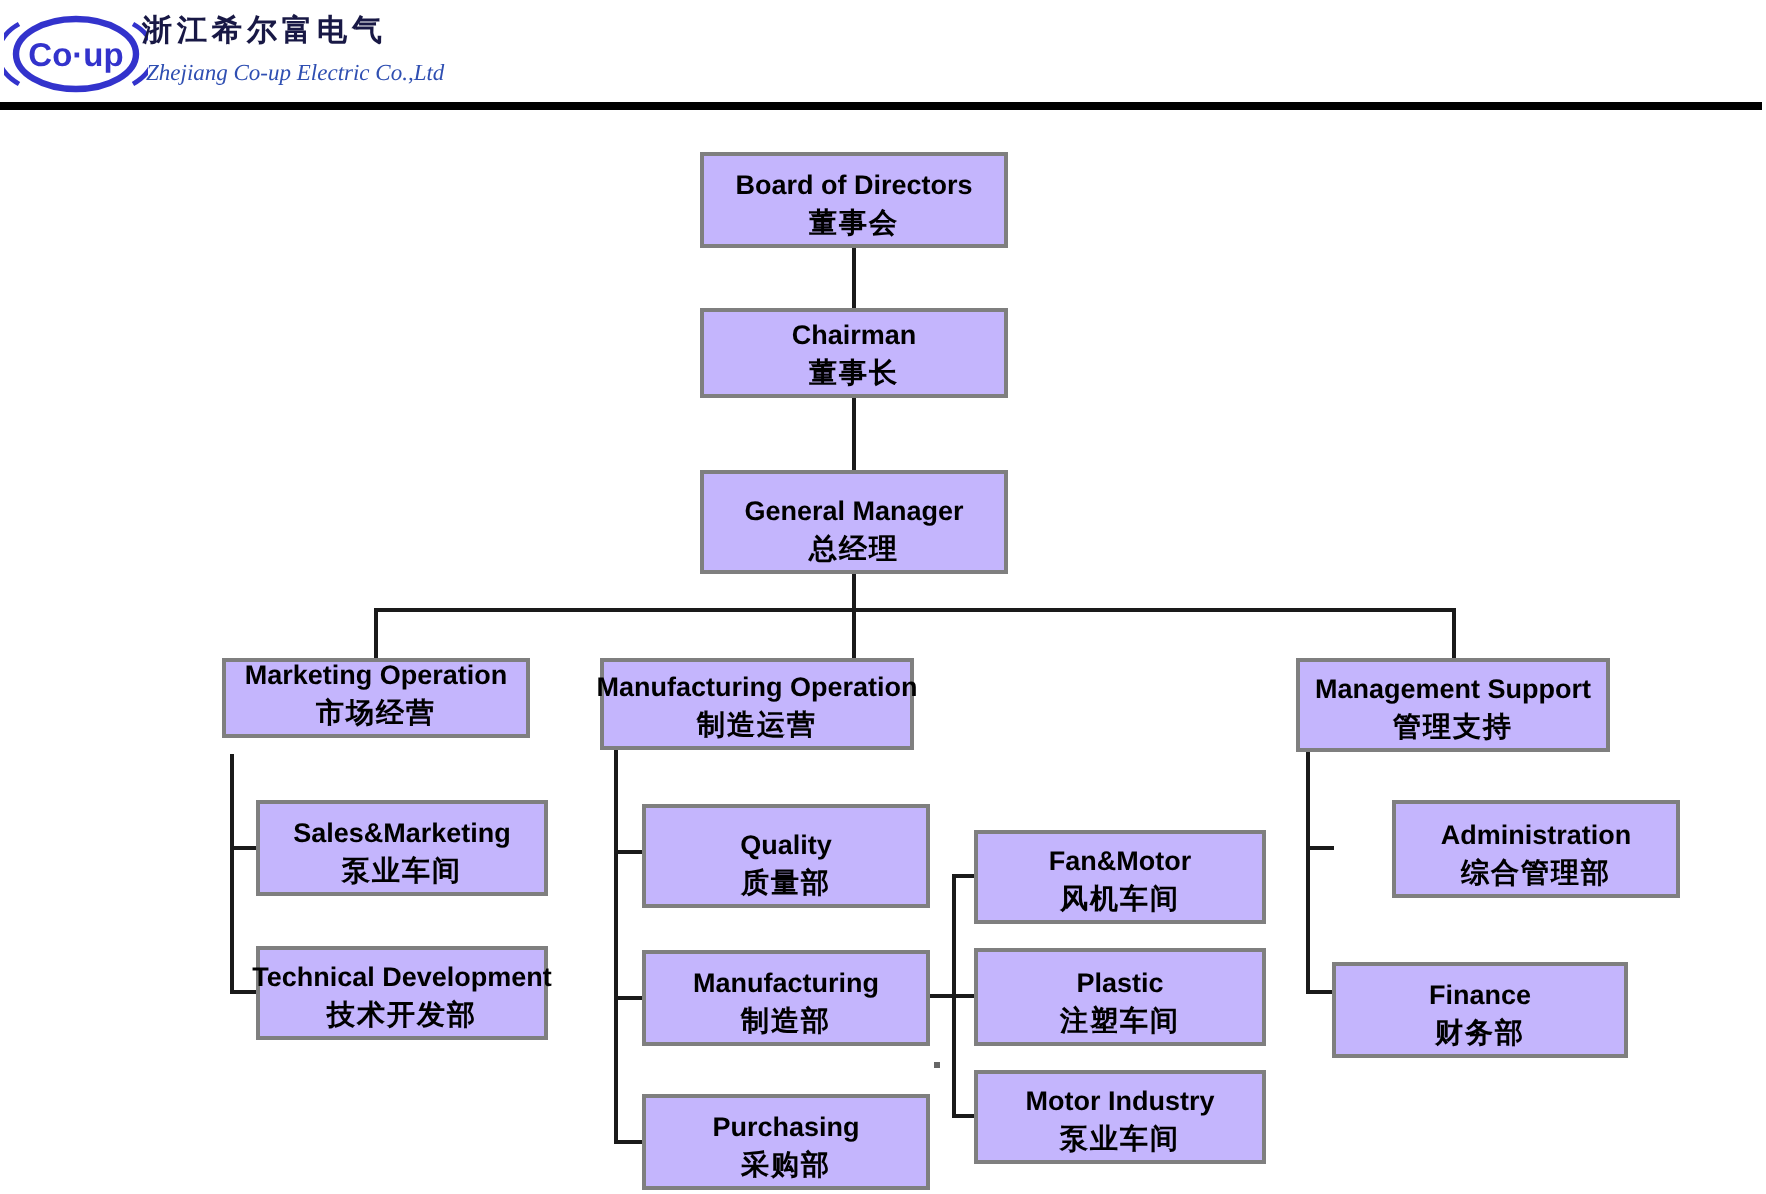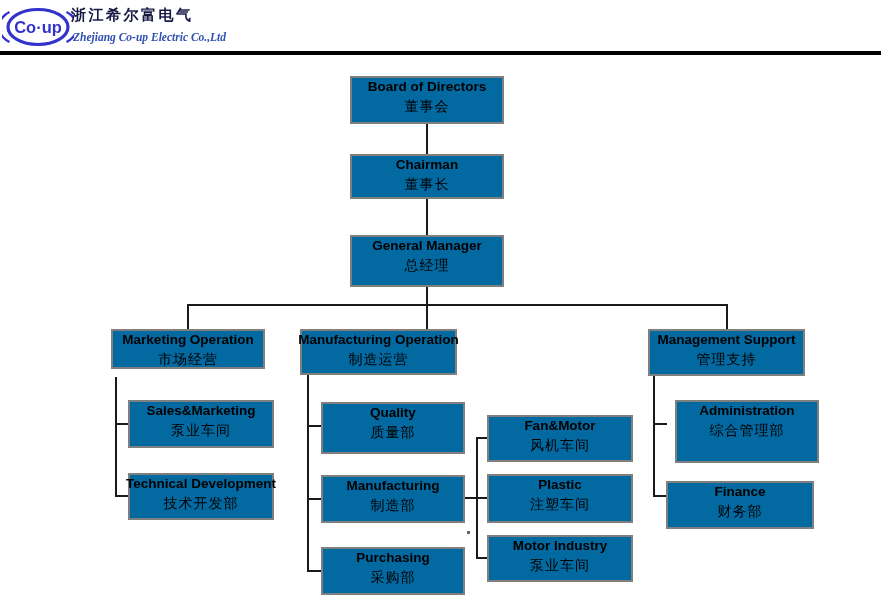--- a/index.html
+++ b/index.html
@@ -9,37 +9,37 @@
     position:relative; width:883px; height:597px; background:#fff;
     font-family:"Liberation Sans", sans-serif; overflow:hidden;
   }
   
   .logo-svg { position:absolute; left:2px; top:5px; }
   .logo-zh {
     position:absolute; left:71px; top:6px; font-size:15px; font-weight:bold;
     letter-spacing:2.5px; color:var(--company-navy,#181845); white-space:nowrap;
   }
   .logo-en {
-    position:absolute; left:73px; top:31px; font-size:11.5px; font-weight:bold;
+    position:absolute; left:73px; top:31px; font-size:11.5px; font-weight:normal;
     font-style:italic; font-family:"Liberation Serif", serif;
     color:var(--subtitle-blue,#2f4fb2); white-space:nowrap;
   }
   .doc-title {
     position:absolute; top:20px; right:7px; font-size:15.5px;
     color:#111; white-space:nowrap;
   }
   .rule { position:absolute; left:0; top:51px; width:881px; height:4px; background:#000; }
   
   .node {
-    position:absolute; background:#0369a1; border:2px solid var(--box-border,#7f7f7f);
-    display:flex; flex-direction:column; align-items:center; justify-content:flex-start;
+    position:absolute; background:#c4b5fd; border:2px solid var(--box-border,#7f7f7f);
+    display:flex; flex-direction:column; align-items:center; justify-content:flex-end;
     text-align:center; line-height:1.4;
   }
   .node .en { font-size:13.5px; font-weight:bold; color:var(--text,#000); white-space:nowrap; }
-  .node .zh { font-size:14px; font-weight:normal; color:var(--text,#000); letter-spacing:1px; white-space:nowrap; }
+  .node .zh { font-size:14px; font-weight:bold; color:var(--text,#000); letter-spacing:1px; white-space:nowrap; }
   
   .line { position:absolute; background:var(--connector,#1a1a1a); }
   .dot { position:absolute; left:467px; top:531px; width:3px; height:3px; background:#666; }
 </style>
 </head>
 <body>
 
 <div class="page">
 
   <svg class="logo-svg" width="72" height="44" viewBox="0 0 72 44">
@@ -133,21 +133,21 @@
   </div>
   <div class="node" style="left:487px;top:474px;width:146px;height:49px">
     <div class="en">Plastic</div>
     <div class="zh">注塑车间</div>
   </div>
   <div class="node" style="left:487px;top:535px;width:146px;height:47px">
     <div class="en">Motor Industry</div>
     <div class="zh">泵业车间</div>
   </div>
 
-  <div class="node" style="left:675px;top:400px;width:144px;height:63px">
+  <div class="node" style="left:696px;top:400px;width:144px;height:49px">
     <div class="en">Administration</div>
     <div class="zh">综合管理部</div>
   </div>
   <div class="node" style="left:666px;top:481px;width:148px;height:48px">
     <div class="en">Finance</div>
     <div class="zh">财务部</div>
   </div>
 
 </div>
 

